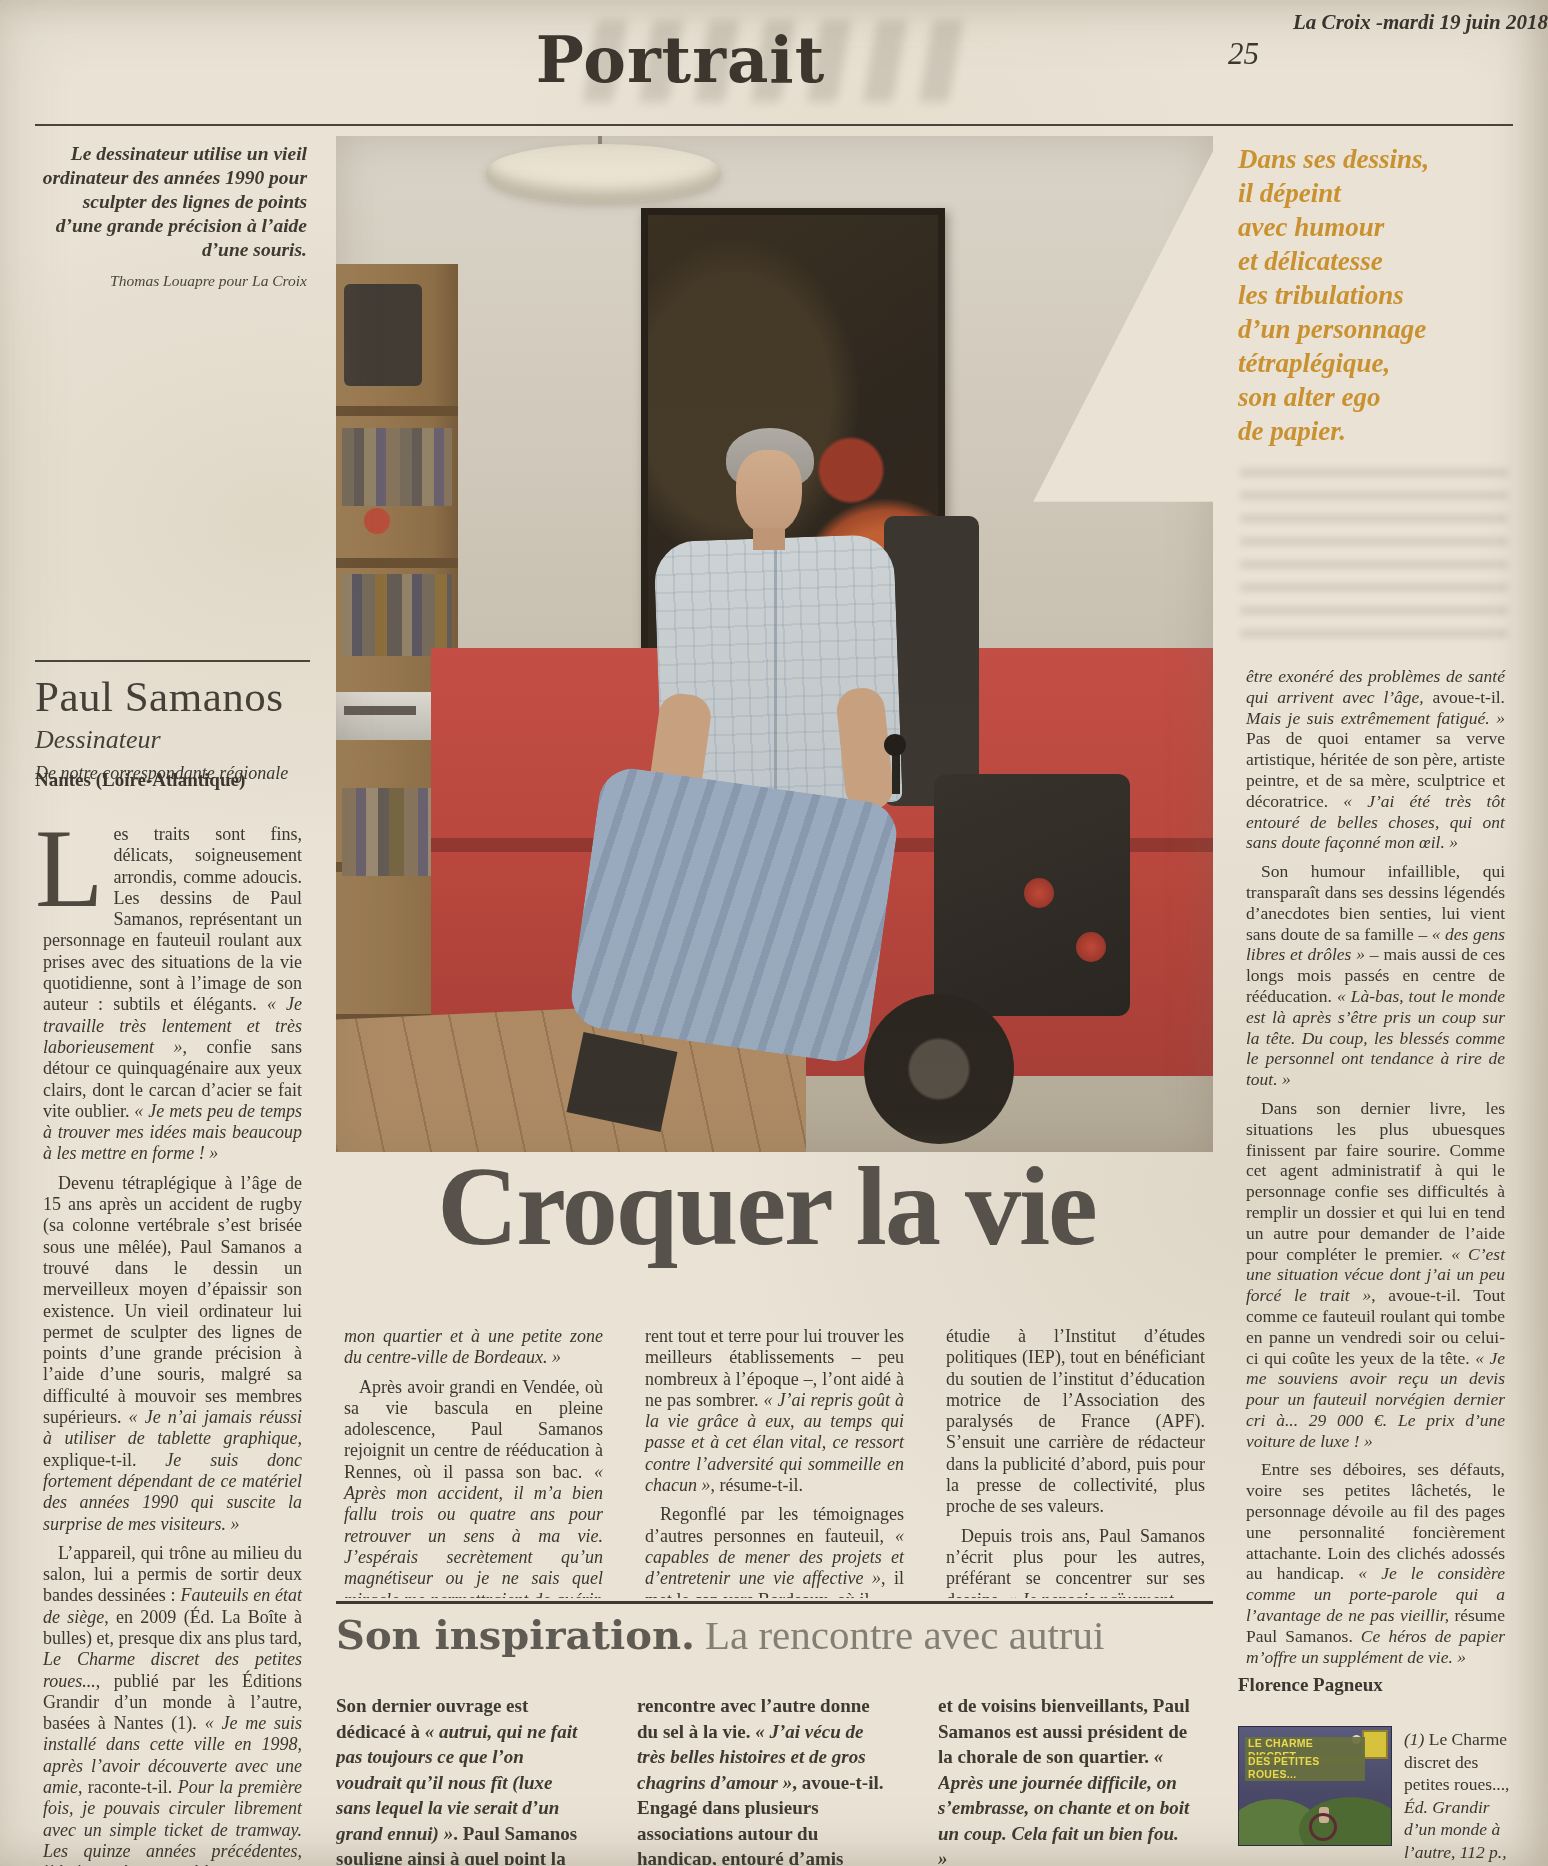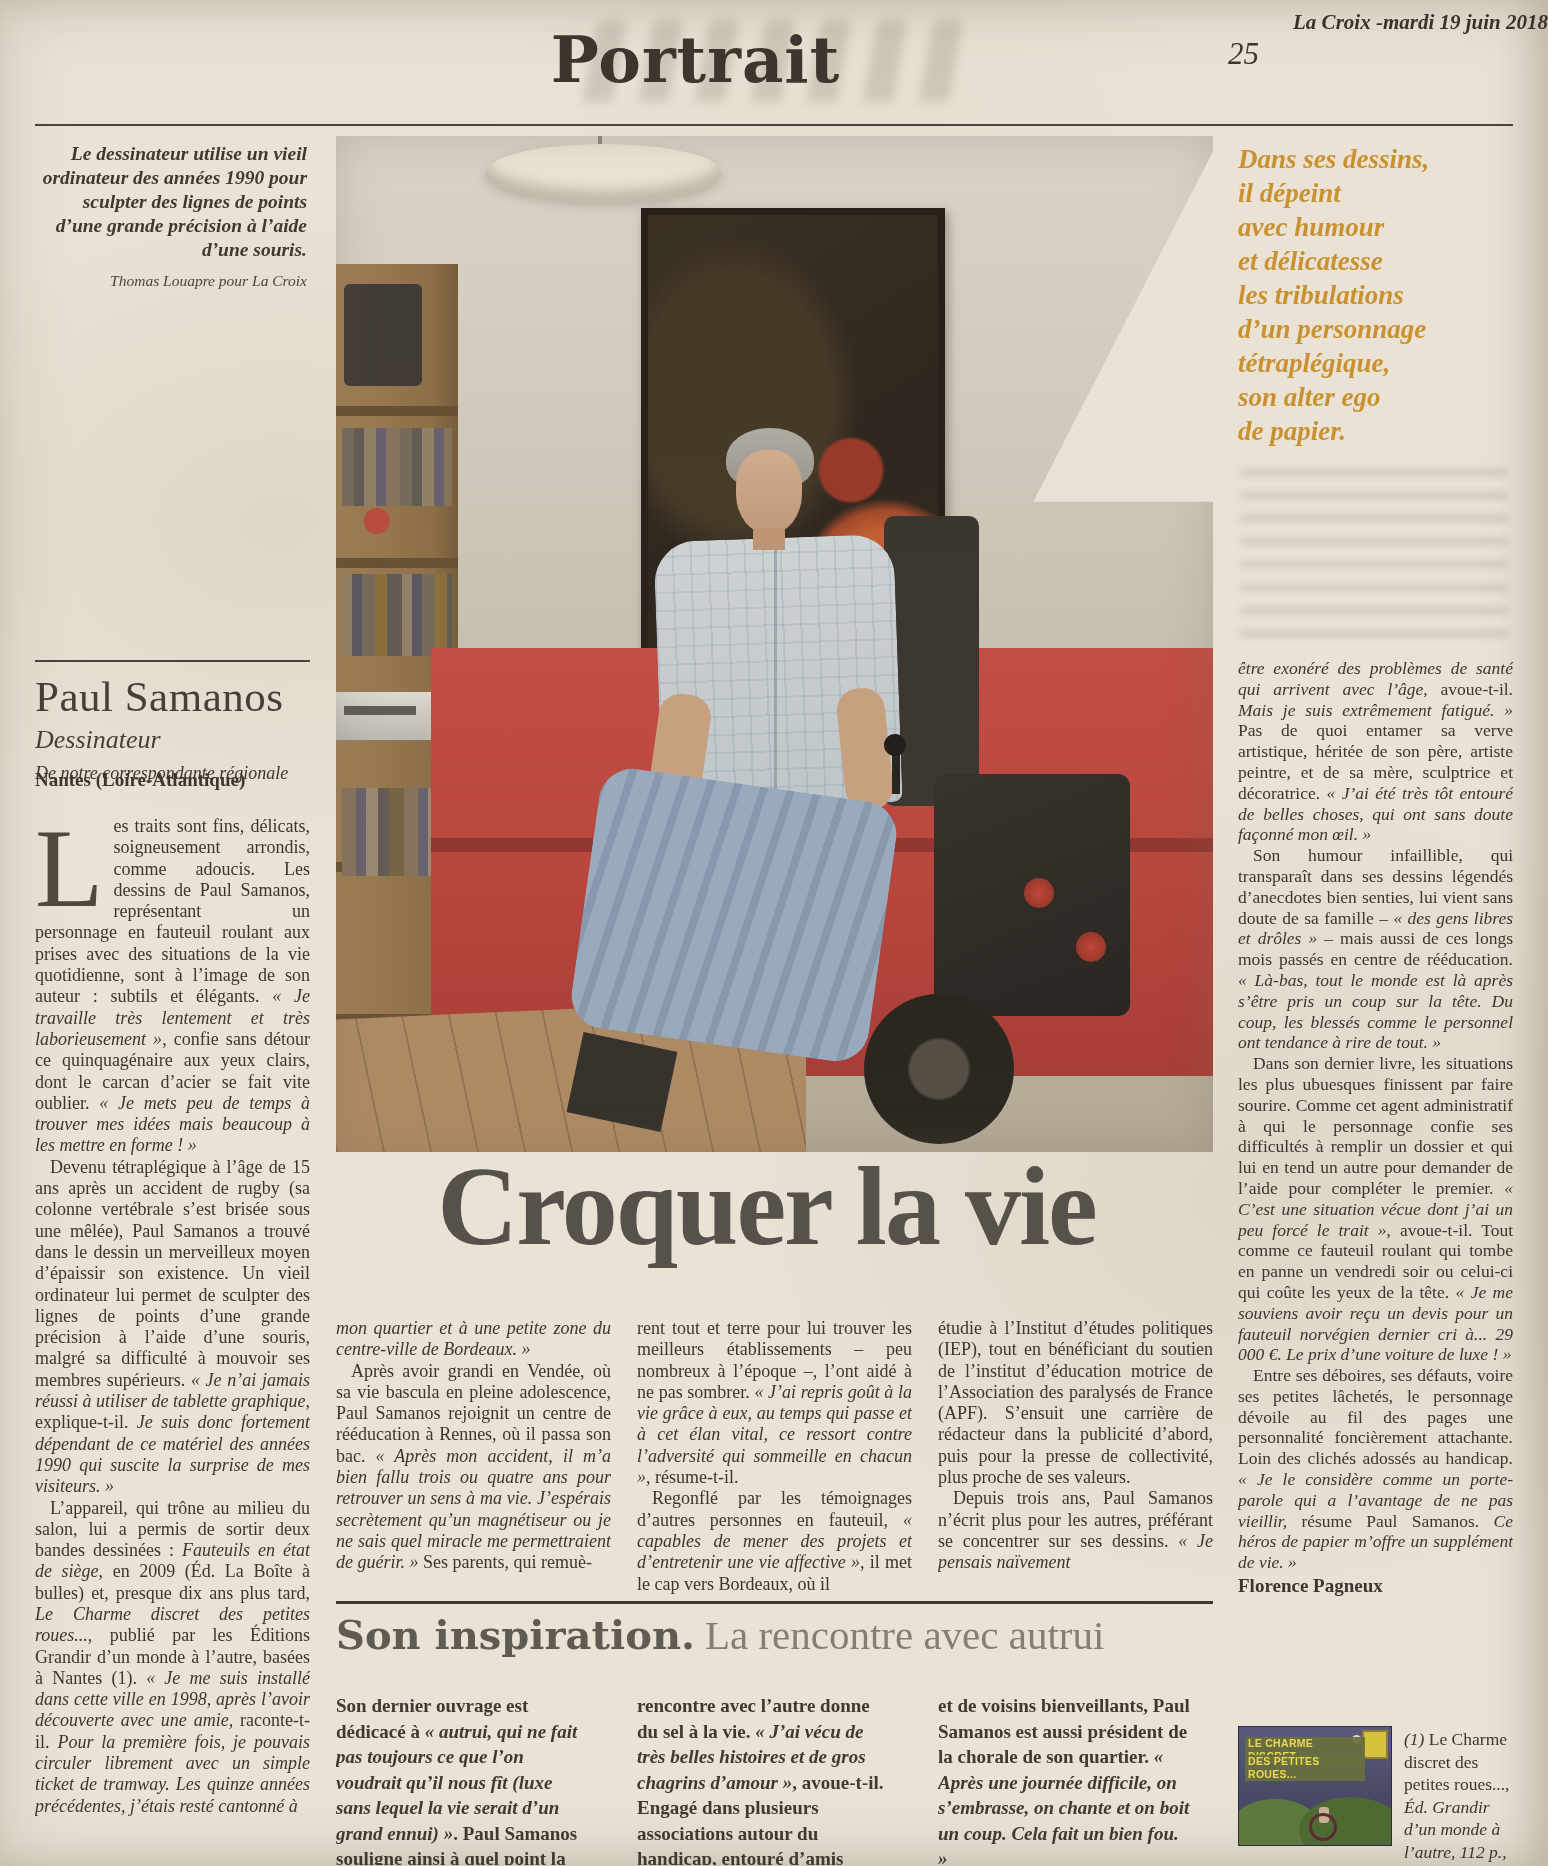--- a/index.html
+++ b/index.html
@@ -7,21 +7,21 @@
     font-family:"Liberation Serif",serif;color:var(--color-ink,#3b362f);
     background:
       radial-gradient(ellipse 700px 500px at 18% 28%, rgba(214,204,184,.5), rgba(0,0,0,0) 65%),
       radial-gradient(ellipse 900px 700px at 82% 64%, rgba(206,196,176,.4), rgba(0,0,0,0) 60%),
       radial-gradient(ellipse 600px 420px at 55% 8%, rgba(228,221,204,.55), rgba(0,0,0,0) 60%),
       var(--color-paper,#e9e2d5);
     box-shadow:inset 0 0 70px rgba(110,95,75,.20), inset -16px 0 34px rgba(110,95,75,.22);}
   .abs{position:absolute;}
   
   .masthead-date{left:0;top:10px;width:1548px;text-align:right;font:italic 700 21px/1.2 "Liberation Serif",serif;color:#38332c;}
-  .section-title{left:0;top:26px;width:1361px;text-align:center;font:700 64px/1.05 "DejaVu Serif",serif;color:#3c362e;letter-spacing:1px;padding-left:15px;}
+  .section-title{left:0;top:26px;width:1361px;text-align:center;font:700 64px/1.05 "DejaVu Serif",serif;color:#3c362e;letter-spacing:1px;}
   .page-number{left:1228px;top:38px;width:70px;font:italic 400 31px/1 "Liberation Serif",serif;color:#3c362e;}
   .top-rule{left:35px;top:124px;width:1478px;height:2px;background:#4a443c;}
   .ghost-head{left:590px;top:20px;width:390px;height:82px;opacity:.35;filter:blur(5px);transform:skewX(-10deg);
     background:repeating-linear-gradient(90deg, rgba(100,90,75,.55) 0 30px, rgba(0,0,0,0) 30px 56px);}
   .ghost-lines{left:1240px;top:468px;width:268px;height:178px;opacity:.55;filter:blur(3px);
     background:repeating-linear-gradient(180deg, rgba(115,105,88,.28) 0 9px, rgba(0,0,0,0) 9px 23px);}
   
   .caption{left:35px;top:142px;width:272px;text-align:right;}
   .caption-text{font:italic 700 19.5px/24px "Liberation Serif",serif;color:#3e3931;}
   .caption-credit{margin-top:9px;font:italic 400 15.5px/19px "Liberation Serif",serif;color:#4a443b;}
@@ -29,21 +29,21 @@
   .pullquote{left:1238px;top:142px;width:275px;font:italic 700 27px/34px "Liberation Serif",serif;
     color:var(--color-accent,#c9912f);white-space:pre-line;}
   
   .kicker-rule{left:35px;top:660px;width:275px;height:2px;background:#4a443c;}
   .author-name{left:35px;top:674px;width:300px;font:400 43px/1.05 "Liberation Serif",serif;color:#453f37;letter-spacing:.5px;}
   .author-role{left:35px;top:726px;font:italic 400 26px/1.1 "Liberation Serif",serif;color:#453f37;}
   .dateline{left:35px;top:770px;font-weight:700;font-size:19px;line-height:1.1;}
   .correspondent{left:35px;top:764px;font-style:italic;font-size:18px;line-height:1.1;}
   
   .col{font-size:18px;line-height:21.3px;text-align:justify;}
-  .col p{margin:0;text-indent:15px;}
+  .col p{margin:8px;text-indent:15px;}
   .col p:first-child{text-indent:0;}
   .col1{left:35px;top:816px;width:275px;height:1050px;overflow:hidden;}
   .col2{left:336px;top:1318px;width:275px;height:280px;overflow:hidden;}
   .col3{left:637px;top:1318px;width:275px;height:280px;overflow:hidden;}
   .col4{left:938px;top:1318px;width:275px;height:280px;overflow:hidden;}
   .col5{left:1238px;top:658px;width:275px;height:1064px;overflow:hidden;font-size:17.5px;line-height:20.8px;}
   .dropcap{float:left;font-size:112px;line-height:92px;padding:6px 10px 0 0;color:#4e483f;}
   .byline{font-weight:700;font-size:19px;margin-top:3px;text-align:left;}
   
   .headline{left:328px;top:1148px;width:877px;margin:0;text-align:center;

